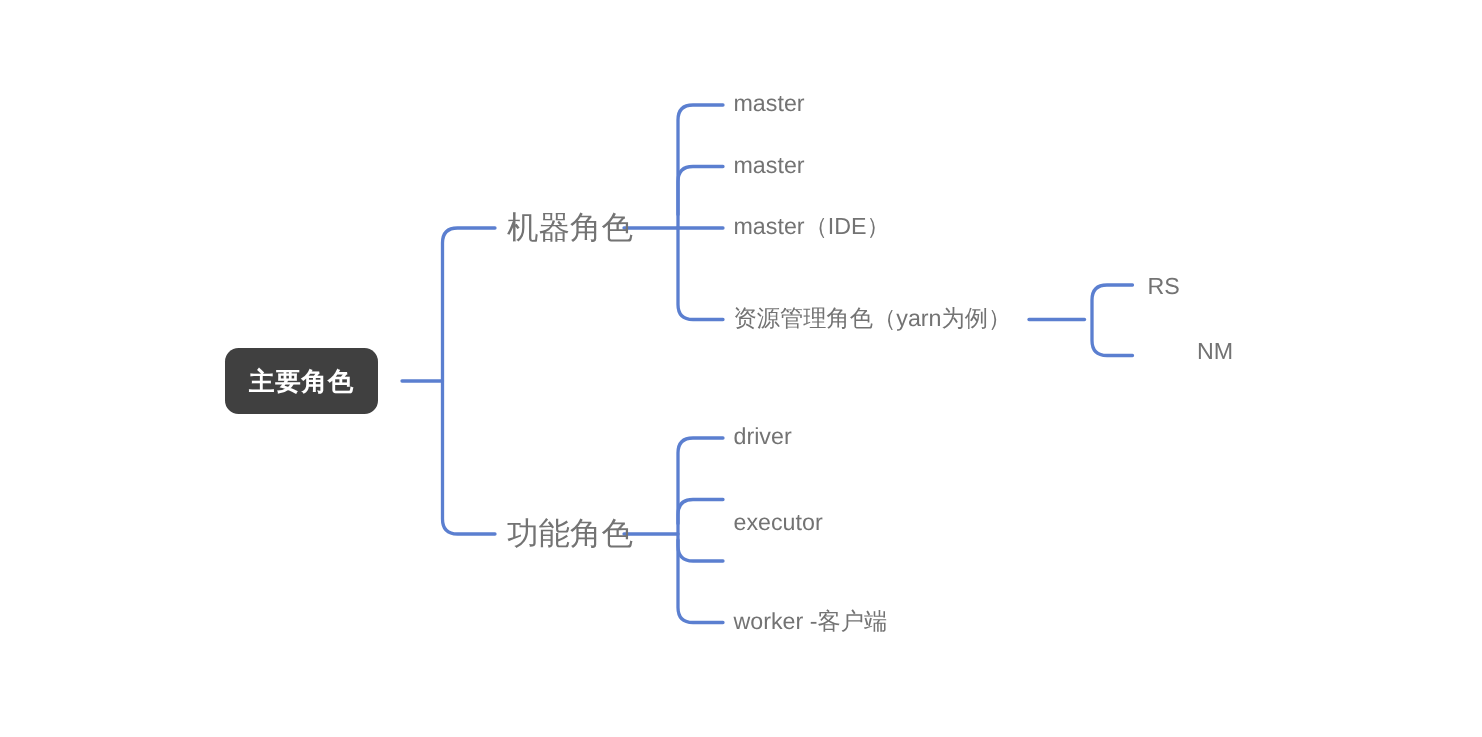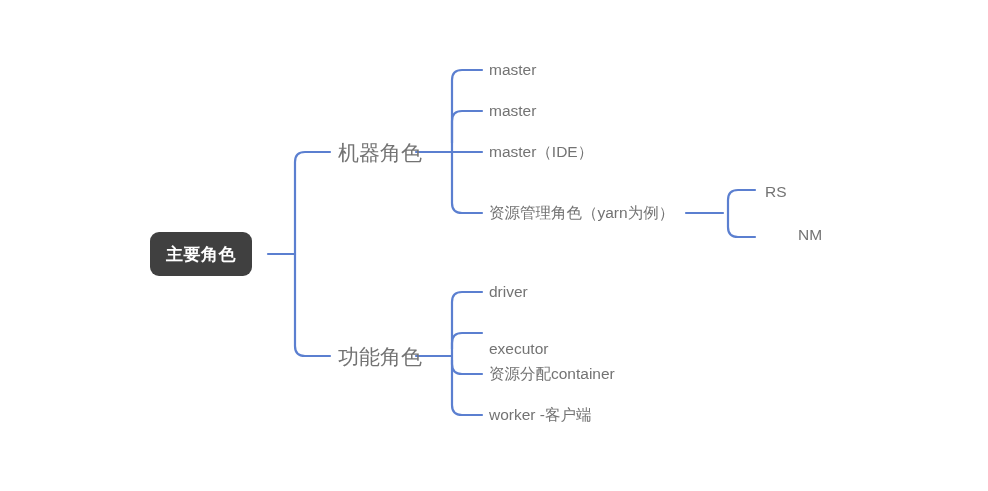--- a/index.html
+++ b/index.html
@@ -109,17 +109,16 @@
   <div class="node-text sub" style="left:765px; top:192px;">RS</div>
 
   <div class="node-text sub" style="left:798px; top:235px;">NM</div>
 
   <div class="node-text branch" style="left:338px; top:356px;">功能角色</div>
 
   <div class="node-text leaf" style="left:489px; top:292px;">driver</div>
 
   <div class="node-text leaf" style="left:489px; top:333px;margin-top:16px;">executor</div>
 
-  <div class="node-text leaf" style="left:489px; top:374px;">资源分配container</div>
 
   <div class="node-text leaf" style="left:489px; top:415px;">worker -客户端</div>
 
 </div>
 
 </body></html>

